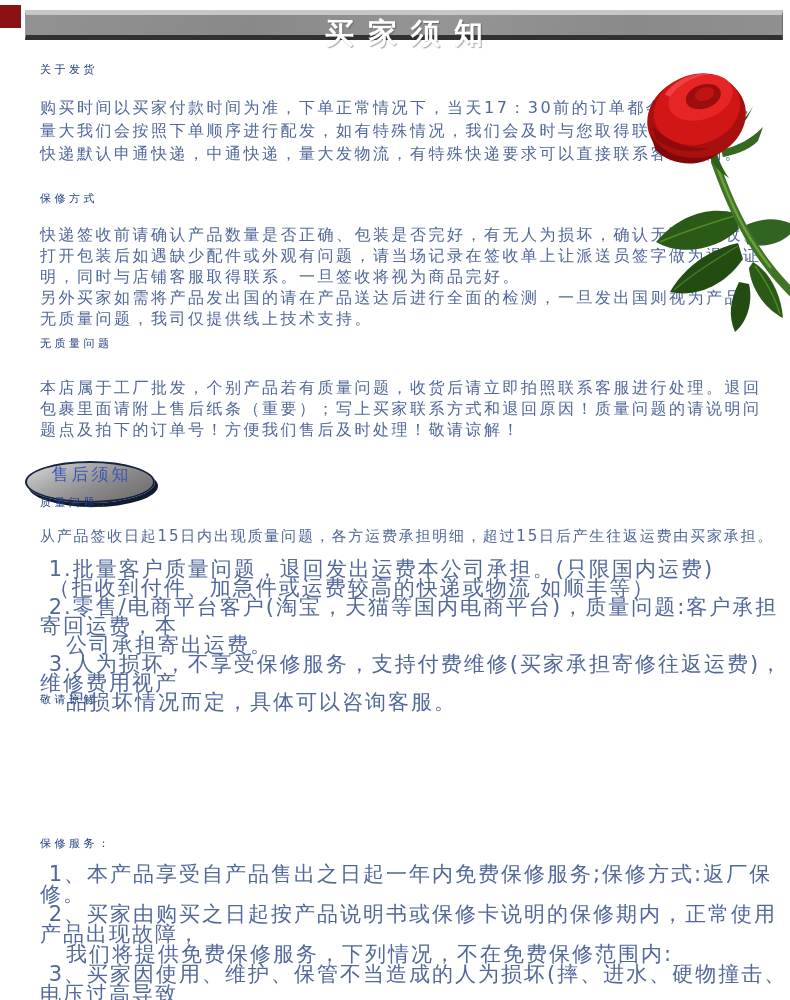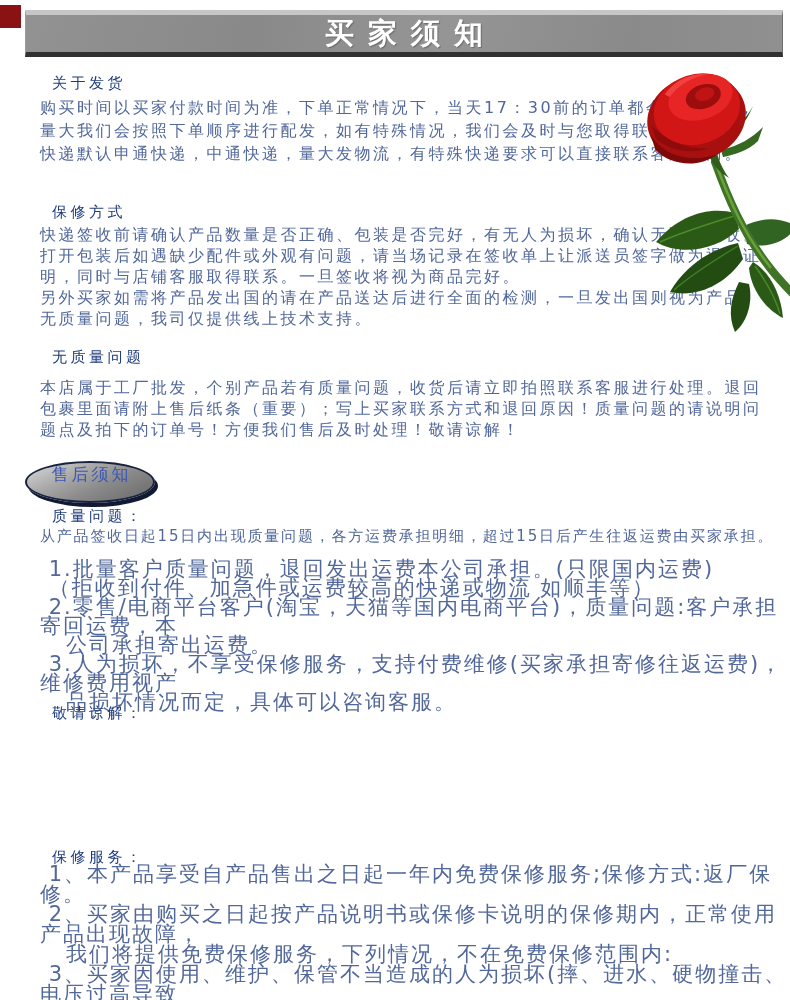--- a/index.html
+++ b/index.html
@@ -2,30 +2,30 @@
 <html style="--corner-red: #8b1212; --heading-navy: #1e3c7d; --body-blue: #52689a; --badge-blue: #3c56b5; --banner-gray: #8e8e8e; --rose-red: #d21616; --leaf-green: #2b5a17;"><head>
 <meta charset="utf-8">
 <style>
   html,body{margin:0;padding:0;}
   body{font-family:"DejaVu Sans","Liberation Sans",sans-serif;background:#fff;}
   .page{position:relative;width:790px;height:1000px;background:#ffffff;overflow:hidden;}
 
   .corner-accent{position:absolute;left:0;top:5px;width:21px;height:23px;
     background:var(--corner-red,#8b1212);}
 
-  .banner{position:absolute;left:25px;top:10px;width:758px;height:47px;box-sizing:border-box;
+  .banner{position:absolute;left:25px;top:10px;width:758px;height:30px;box-sizing:border-box;
     border-top:5px solid #c6c6c6;border-bottom:5px solid #313131;
     border-left:1px solid #9c9c9c;border-right:1px solid #6e6e6e;
     background:linear-gradient(100deg,#929292,#898989 30%,#959595 55%,#8a8a8a 80%,#909090);
     text-align:center;}
   .banner span{display:inline-block;line-height:36px;font-size:29px;font-weight:bold;
     color:#ffffff;letter-spacing:14px;padding-left:14px;
     text-shadow:1px 1px 1px rgba(60,60,60,.45);}
 
-  .sec-h{position:absolute;left:40px;margin:12px;font-size:15px;font-weight:normal;
+  .sec-h{position:absolute;left:40px;margin:0;font-size:11px;font-weight:normal;
     color:var(--heading-navy,#1e3c7d);letter-spacing:3.5px;white-space:pre;}
   .sec-b{position:absolute;left:40px;margin:0;font-size:16px;line-height:22px;
     color:var(--body-blue,#52689a);letter-spacing:2.5px;white-space:pre-wrap;width:750px;}
   .tight{font-size:21px;letter-spacing:2px;}
 
   .intro{position:absolute;left:40px;margin:0;font-size:15px;letter-spacing:1.8px;
     color:var(--body-blue,#52689a);white-space:pre;}
 
   .badge{position:absolute;left:25px;top:461px;width:130px;height:42px;border-radius:50%;
     background:linear-gradient(155deg,#cfcfcf 8%,#a8a8a8 35%,#8a8a8a 60%,#6e6e6e 92%);

